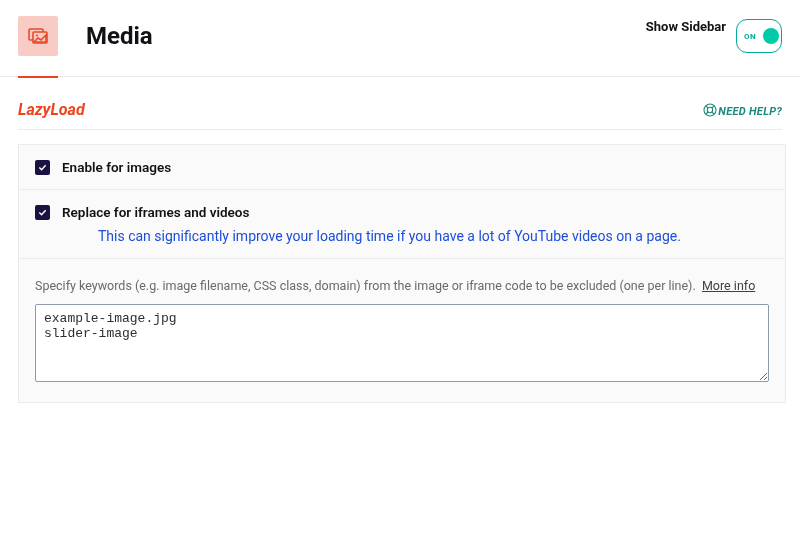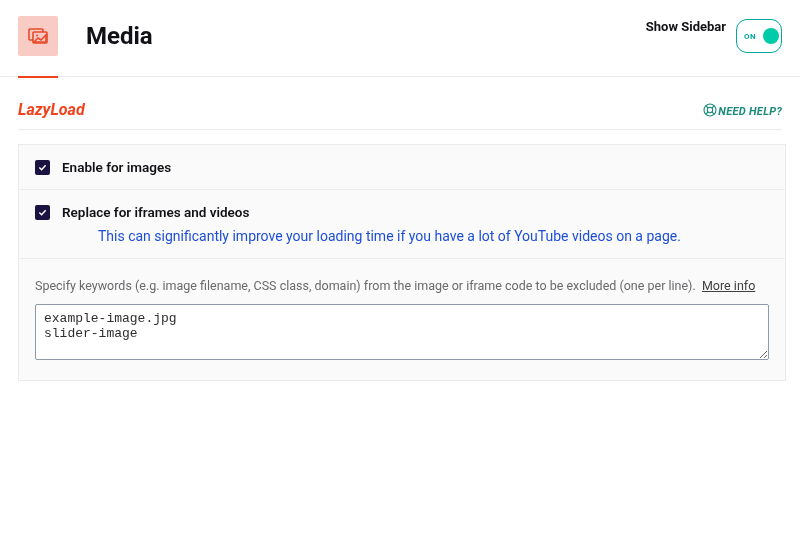--- a/index.html
+++ b/index.html
@@ -147,21 +147,21 @@
     margin-bottom: 4px;
   }
   .excluded-desc {
     font-size: 12.5px;
     color: #6a6a6d;
     line-height: 1.5;
     margin-bottom: 8px;
   }
   .excl-textarea {
     width: 100%;
-    height: 56px;
+    height: 78px;
     border: 1px solid #8e9aa8;
     border-radius: 2px;
     padding: 6px 8px;
     font-family: "Courier New", monospace;
     font-size: 13px;
     color: #2e2e2e;
     resize: both;
     background: #fff;
   }
 </style>

